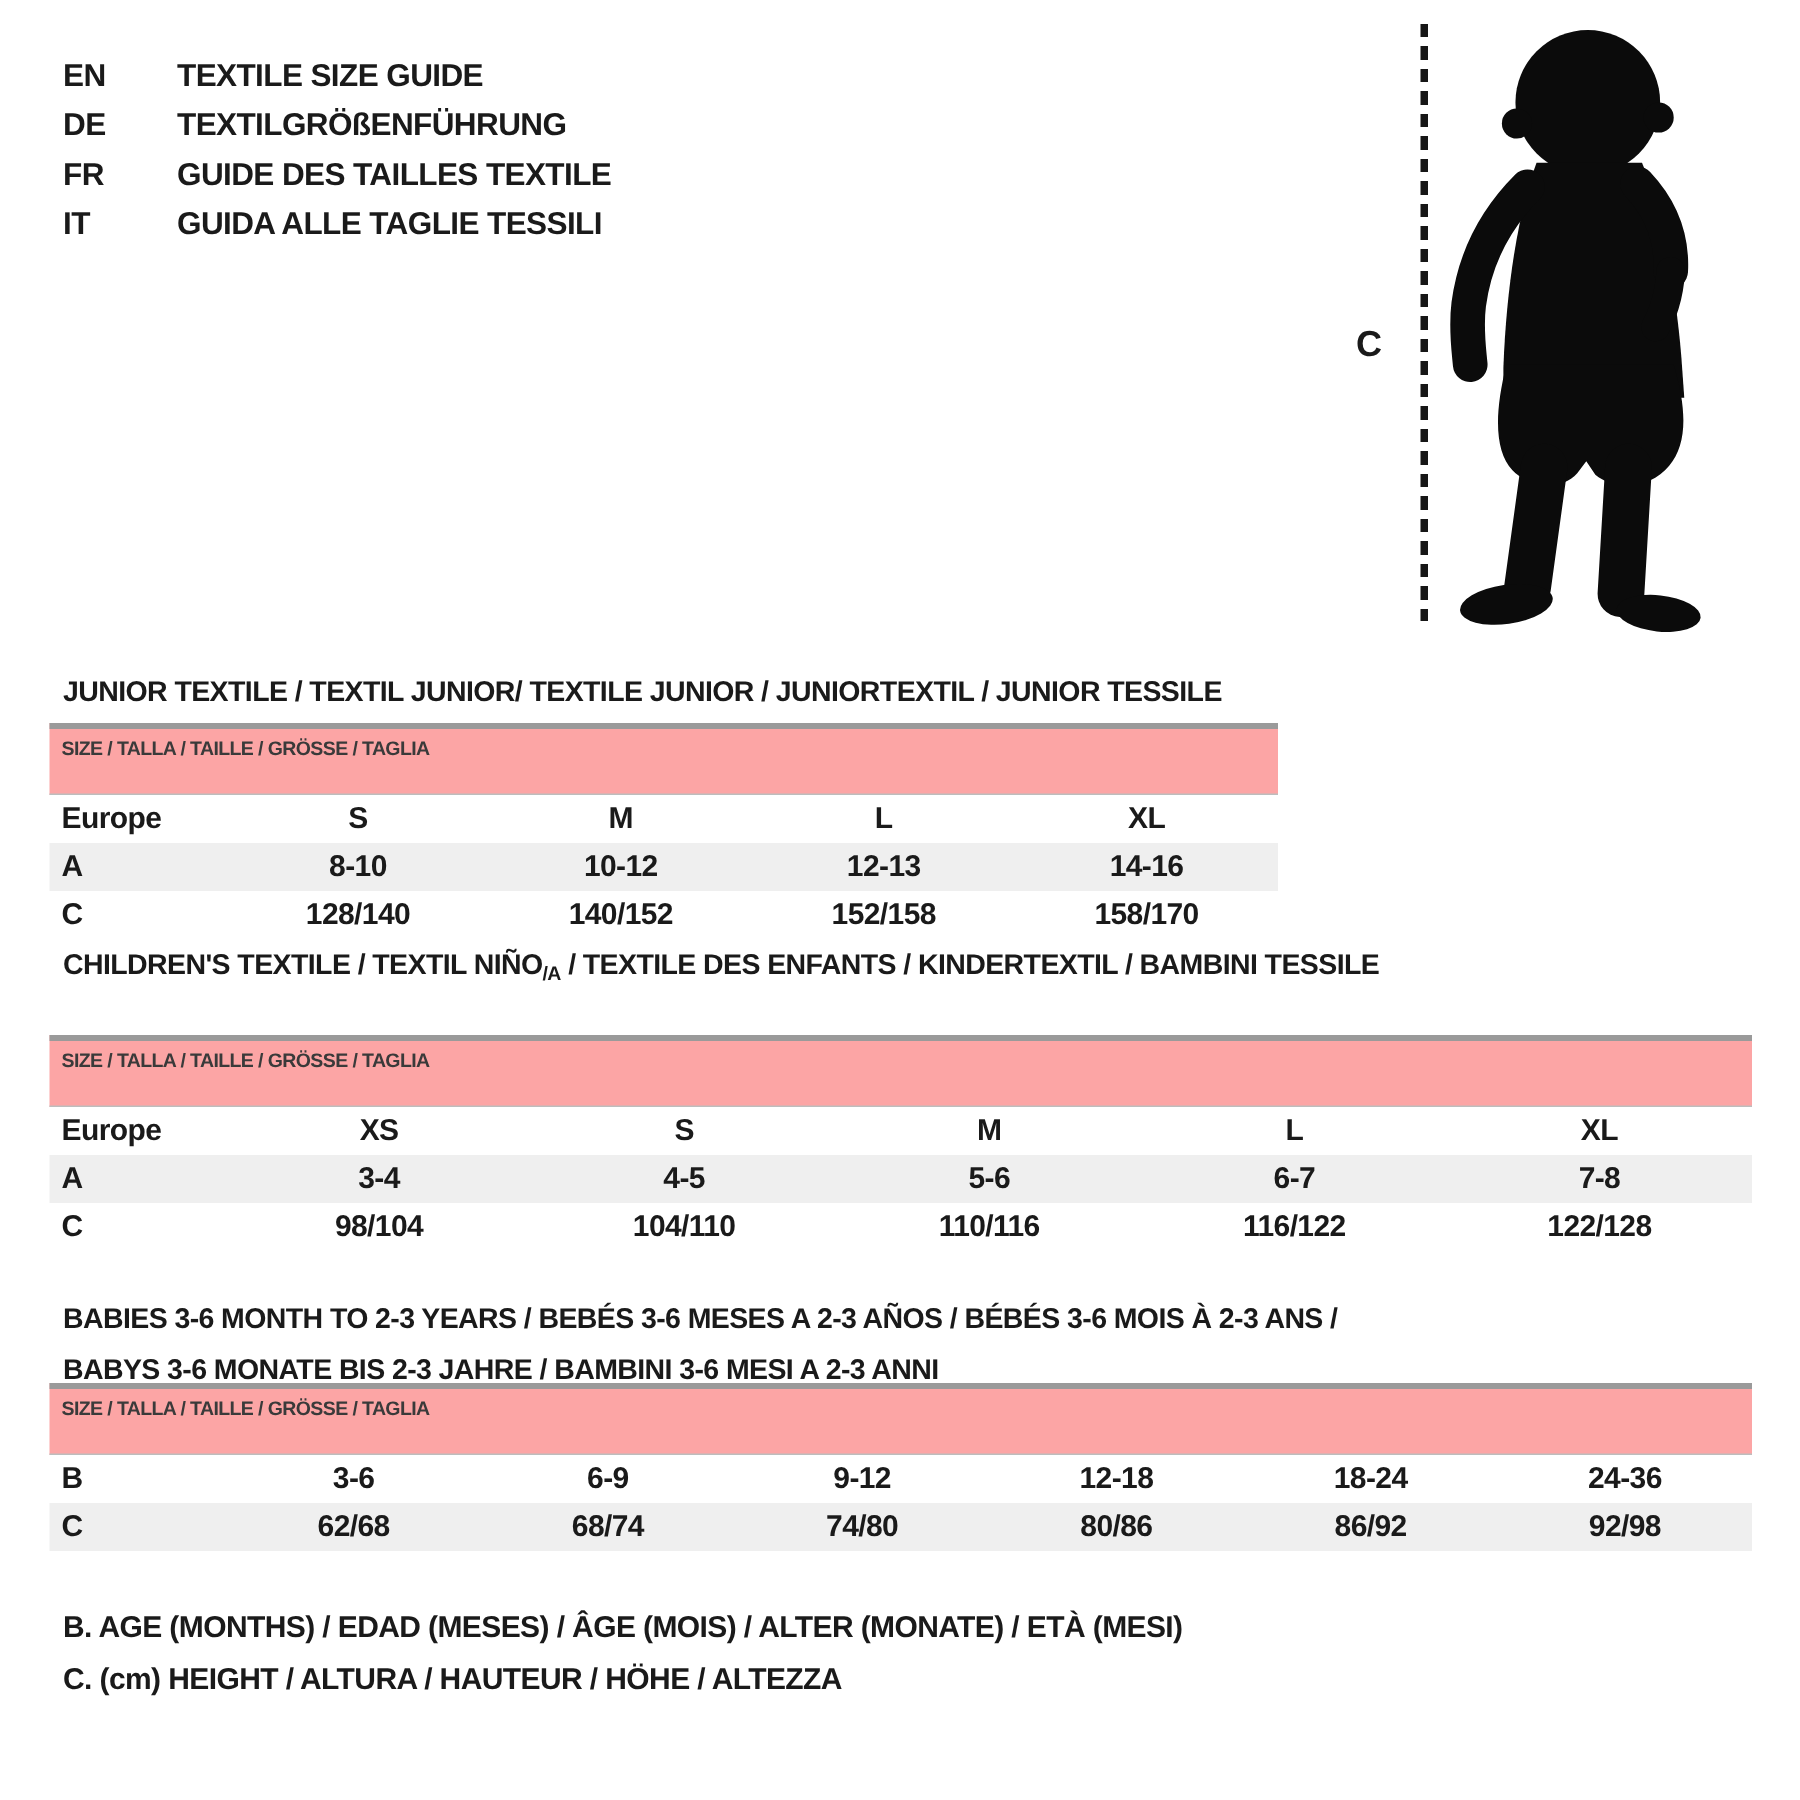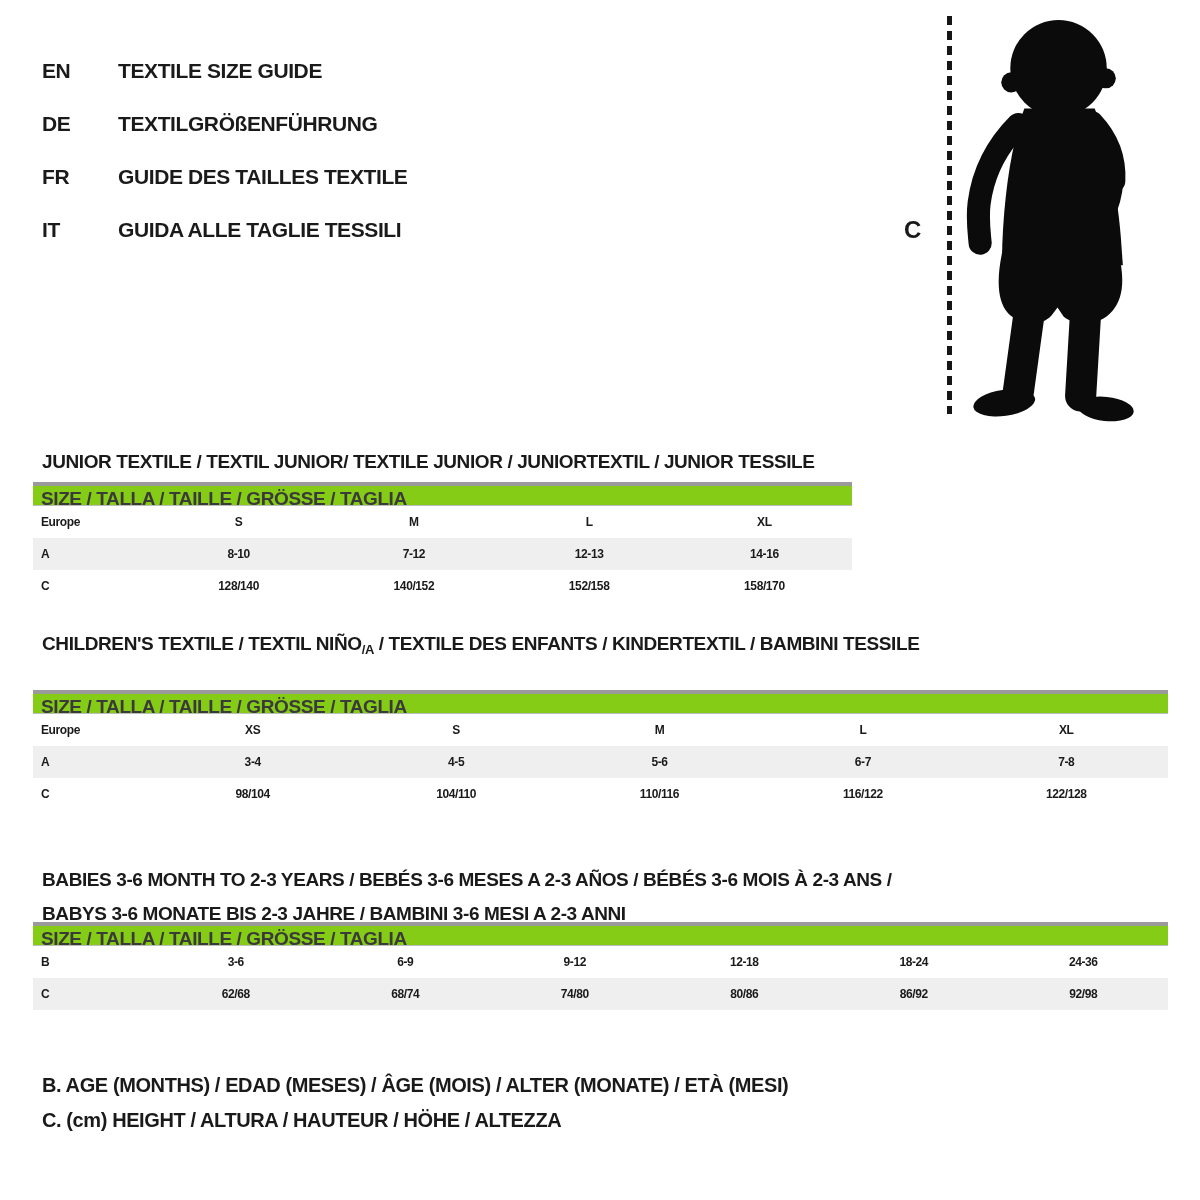--- a/index.html
+++ b/index.html
@@ -4,43 +4,43 @@
 <style>
   html,body{margin:0;padding:0;}
   body{
     width:1200px;height:1200px;position:relative;background:#ffffff;
     font-family:"Liberation Sans","DejaVu Sans",sans-serif;
     font-weight:bold;color:#1a1a1a;overflow:hidden;
     letter-spacing:-0.4px;
   }
   
   .lang-block{position:absolute;left:42px;top:34px;}
-  .lang-row{display:flex;height:33px;line-height:33px;font-size:21px;margin-top:20px;}
+  .lang-row{display:flex;height:33px;line-height:33px;font-size:21px;}
   .lang-code{width:76px;flex:0 0 76px;}
   
   .figure-label{position:absolute;left:904px;top:216px;font-size:24px;}
   .dotted-line{
     position:absolute;left:947px;top:16px;width:5px;height:398px;
     background:repeating-linear-gradient(to bottom,#161616 0 9px,transparent 9px 15px);
   }
   .figure-svg{position:absolute;left:953px;top:12px;}
   
   .sec-title{position:absolute;left:42px;font-size:19px;line-height:24px;white-space:nowrap;}
   .title-sub{font-size:13px;vertical-align:-4px;}
   .sec-title.two-line{line-height:34px;white-space:normal;width:1120px;}
   
   .size-table{position:absolute;left:33px;}
   .band{
-    box-sizing:border-box;height:24px;line-height:26px;
-    background:#84cc16;border-top:4px solid #9a9a9a;border-bottom:1px solid #bdbdbd;
-    padding-left:8px;font-size:19px;color:#3a3a3a;
+    box-sizing:border-box;height:48px;line-height:26px;
+    background:#fca5a5;border-top:4px solid #9a9a9a;border-bottom:1px solid #bdbdbd;
+    padding-left:8px;font-size:13px;color:#3a3a3a;
   }
   .trow{
     display:grid;grid-template-columns:118px repeat(var(--cols),1fr);
-    height:32px;line-height:32px;font-size:12px;align-items:center;
+    height:32px;line-height:32px;font-size:20px;align-items:center;
   }
   .trow.shaded{background:#efefef;}
   .rlabel{padding-left:8px;text-align:left;}
   .cell{text-align:center;}
   
   .legend{position:absolute;left:42px;top:1068px;font-size:20px;line-height:35px;}
   
   #t1-title{top:434px;} #t1{top:482px;width:819px;}
   #t2-title{top:616px;} #t2{top:690px;width:1135px;}
   #t3-title{top:847px;} #t3{top:922px;width:1135px;}
@@ -101,21 +101,21 @@
       <div class="trow" style="--cols: 4;">
         <span class="rlabel">Europe</span>
         <span class="cell">S</span>
         <span class="cell">M</span>
         <span class="cell">L</span>
         <span class="cell">XL</span>
       </div>
       <div class="trow shaded" style="--cols: 4;">
         <span class="rlabel">A</span>
         <span class="cell">8-10</span>
-        <span class="cell">7-12</span>
+        <span class="cell">10-12</span>
         <span class="cell">12-13</span>
         <span class="cell">14-16</span>
       </div>
       <div class="trow" style="--cols: 4;">
         <span class="rlabel">C</span>
         <span class="cell">128/140</span>
         <span class="cell">140/152</span>
         <span class="cell">152/158</span>
         <span class="cell">158/170</span>
       </div>

